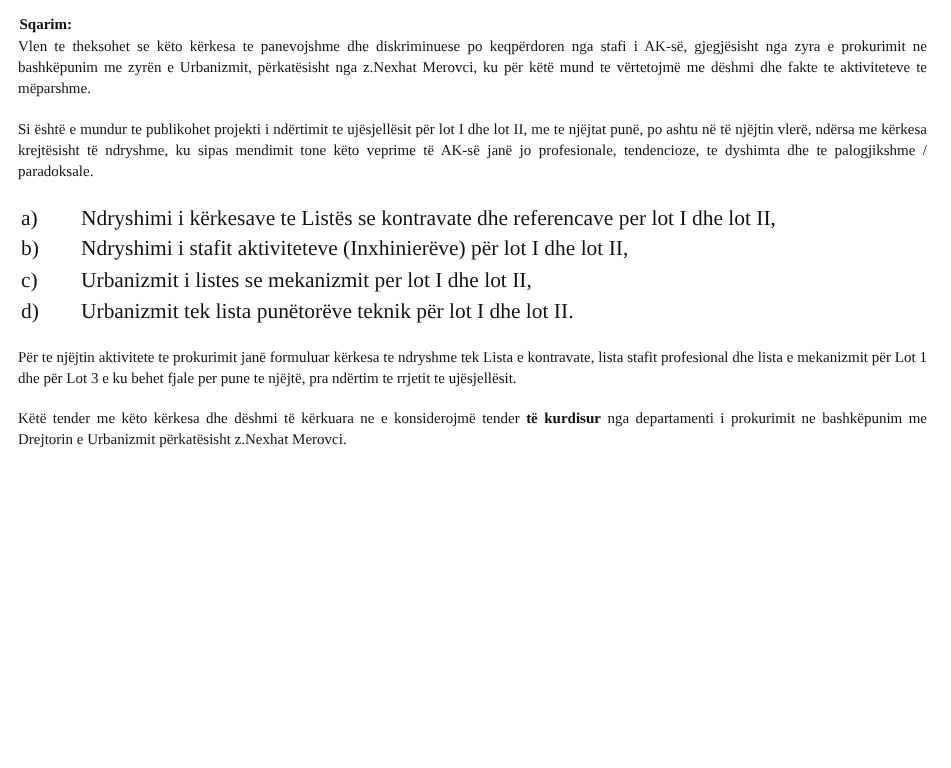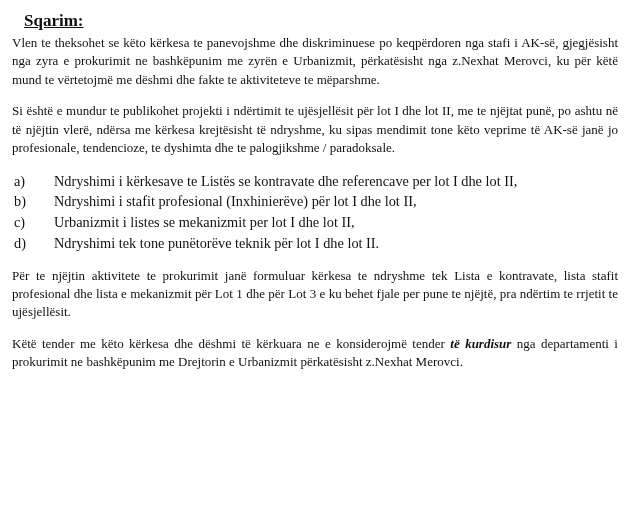--- a/index.html
+++ b/index.html
@@ -15,28 +15,27 @@
     overflow: hidden;
   }
   .page {
     position: relative;
     width: 634px;
     height: 512px;
     box-sizing: border-box;
     padding: 10px 16px 0 12px;
   }
   .doc-title {
-    font-size: 17px;
+    font-size: 10px;
     font-weight: bold;
     line-height: 1.35;
-    margin: 0 0 1px 12px;
-    text-decoration: underline;
+    margin: 0 0 1px 1px;
   }
   p.para {
-    font-size: 13px;
+    font-size: 10px;
     line-height: 1.42;
     margin: 0 0 13px 0;
     text-align: justify;
     text-justify: inter-word;
   }
   .list-block {
     margin: 0 0 13px 0;
   }
   .list-row {
     display: flex;
@@ -47,21 +46,20 @@
     width: 42px;
     flex: 0 0 42px;
     padding-left: 2px;
     box-sizing: border-box;
   }
   .list-text {
     flex: 1 1 auto;
   }
   .bold {
     font-weight: bold;
-    font-style: italic;
   }
   .last-para {
     margin-bottom: 0;
   }
 </style>
 </head>
 <body>
 
 <div class="page">
 
@@ -72,29 +70,29 @@
   <p class="para">Si është e mundur te publikohet projekti i ndërtimit te ujësjellësit për lot I dhe lot II, me te njëjtat punë, po ashtu në të njëjtin vlerë, ndërsa me kërkesa krejtësisht të ndryshme, ku sipas mendimit tone këto veprime të AK-së janë jo profesionale, tendencioze, te dyshimta dhe te palogjikshme / paradoksale.</p>
 
 
   <div class="list-block">
     <div class="list-row">
       <span class="list-marker">a)</span>
       <span class="list-text">Ndryshimi i kërkesave te Listës se kontravate dhe referencave per lot I dhe lot II,</span>
     </div>
     <div class="list-row">
       <span class="list-marker">b)</span>
-      <span class="list-text">Ndryshimi i stafit profesional (Inxhinierëve) për lot I dhe lot II,</span>
+      <span class="list-text">Ndryshimi i stafit aktiviteteve (Inxhinierëve) për lot I dhe lot II,</span>
     </div>
     <div class="list-row">
       <span class="list-marker">c)</span>
       <span class="list-text">Urbanizmit i listes se mekanizmit per lot I dhe lot II,</span>
     </div>
     <div class="list-row">
       <span class="list-marker">d)</span>
-      <span class="list-text">Ndryshimi tek tone punëtorëve teknik për lot I dhe lot II.</span>
+      <span class="list-text">Urbanizmit tek lista punëtorëve teknik për lot I dhe lot II.</span>
     </div>
   </div>
 
   <p class="para">Për te njëjtin aktivitete te prokurimit janë formuluar kërkesa te ndryshme tek Lista e kontravate, lista stafit profesional dhe lista e mekanizmit për Lot 1 dhe për Lot 3 e ku behet fjale per pune te njëjtë, pra ndërtim te rrjetit te ujësjellësit.</p>
 
   <p class="para last-para"><span>Këtë tender me këto kërkesa dhe dëshmi të kërkuara ne e konsiderojmë tender </span><span class="bold">të kurdisur</span><span> nga departamenti i prokurimit ne bashkëpunim me Drejtorin e Urbanizmit përkatësisht z.Nexhat Merovci.</span></p>
 
 </div>
 
 </body></html>

